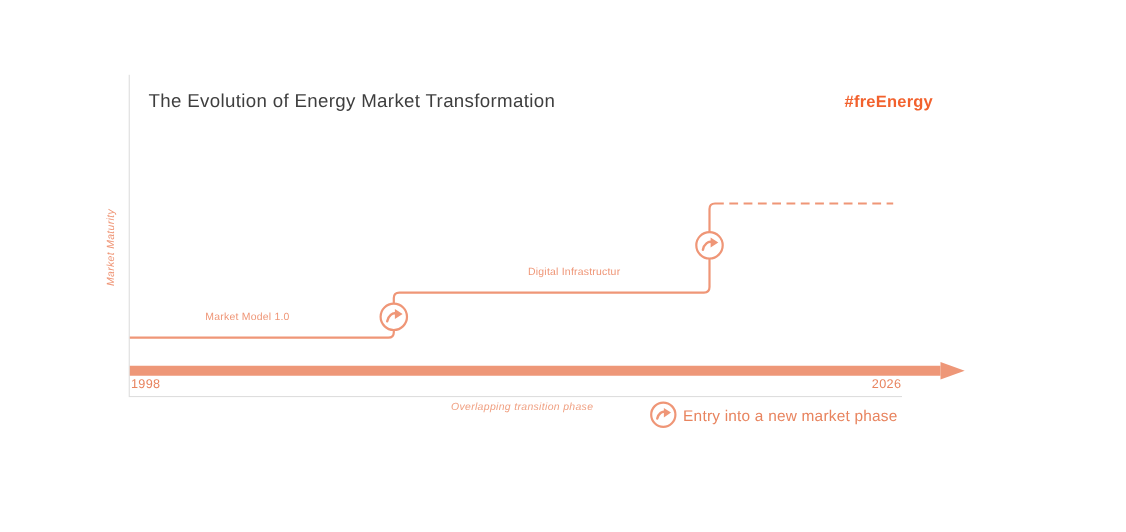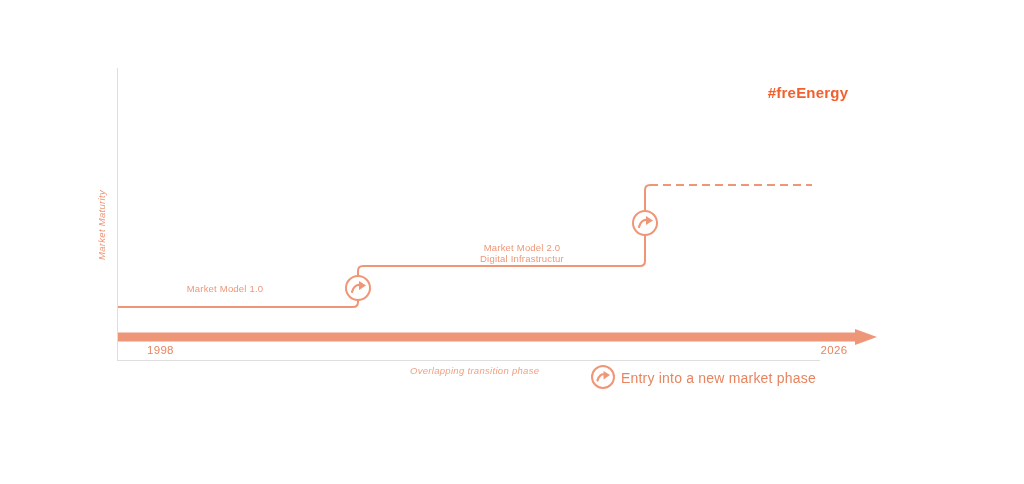--- a/index.html
+++ b/index.html
@@ -21,21 +21,21 @@
     position:absolute;left:42px;top:219px;width:120px;height:12px;text-align:center;
     transform:rotate(-90deg);font-size:9.5px;font-style:italic;color:#EF9677;
     letter-spacing:0.3px;white-space:nowrap;
   }
   .phase-label{position:absolute;width:260px;text-align:center;color:#EF9677;}
   .phase-label .name{font-size:9.5px;line-height:11px;letter-spacing:0.2px;}
   .phase-label .desc{font-size:9.5px;line-height:11px;letter-spacing:0.2px;}
   .phase-1{left:95px;top:283px;}
   .phase-2{left:392px;top:242px;}
   .phase-3{left:607px;top:153px;}
-  .year{position:absolute;top:344px;font-size:11.5px;color:#E8845F;letter-spacing:0.3px;padding-left:28px;}
+  .year{position:absolute;top:344px;font-size:11.5px;color:#E8845F;letter-spacing:0.3px;}
   .year-start{left:119px;}
   .year-end{left:786px;width:40px;text-align:center;}
   .overlap-note{
     position:absolute;left:410px;top:365px;font-size:9.5px;font-style:italic;
     color:#F0A183;letter-spacing:0.3px;white-space:nowrap;
   }
   .entry-note{
     position:absolute;left:621px;top:370px;font-size:14px;color:#E8845F;
     letter-spacing:0.2px;white-space:nowrap;
   }
@@ -49,20 +49,21 @@
   .timeline-head{fill:#EE9778;}
 </style>
 </head>
 <body>
 
 <div class="stage">
 
   <div class="frame-y"></div>
   <div class="frame-x"></div>
 
+  <div class="title">The Evolution of Energy Market Transformation</div>
   <div class="brand">#freEnergy</div>
 
   <div class="ylabel">Market Maturity</div>
 
   <svg class="overlay" width="1024" height="484" viewBox="0 0 1024 484" aria-hidden="true">
 
     <path class="step-line" d="M118,307 L353,307 Q358,307 358,302 L358,271 Q358,266 363,266 L640,266 Q645,266 645,261 L645,190 Q645,185 650,185"></path>
 
     <path class="step-line-dashed" d="M650,185 L812,185"></path>
 
@@ -87,21 +88,20 @@
       <circle class="node-circle" cx="603" cy="377" r="11"></circle>
       <path class="glyph-tail" d="M597.5,380.5 C598.5,376 602,373.5 604.5,374.5"></path>
       <polygon class="glyph-head" points="603.5,371 610,375 603.5,379.5"></polygon>
     </g>
   </svg>
 
   <div class="phase-label phase-1">
     <div class="name">Market Model 1.0</div>
   </div>
   <div class="phase-label phase-2">
-    <div class="name">Market Model 2.0</div>
     <div class="desc">Digital Infrastructur</div>
   </div>
 
   <div class="year year-start">1998</div>
   <div class="year year-end">2026</div>
 
   <div class="overlap-note">Overlapping transition phase</div>
   <div class="entry-note">Entry into a new market phase</div>
 
 </div>

